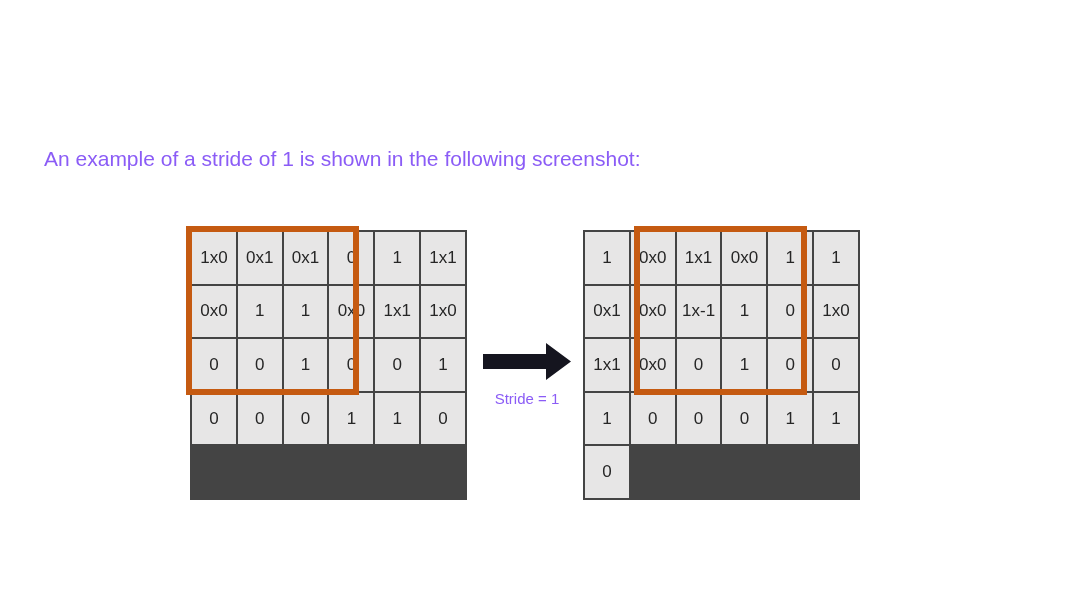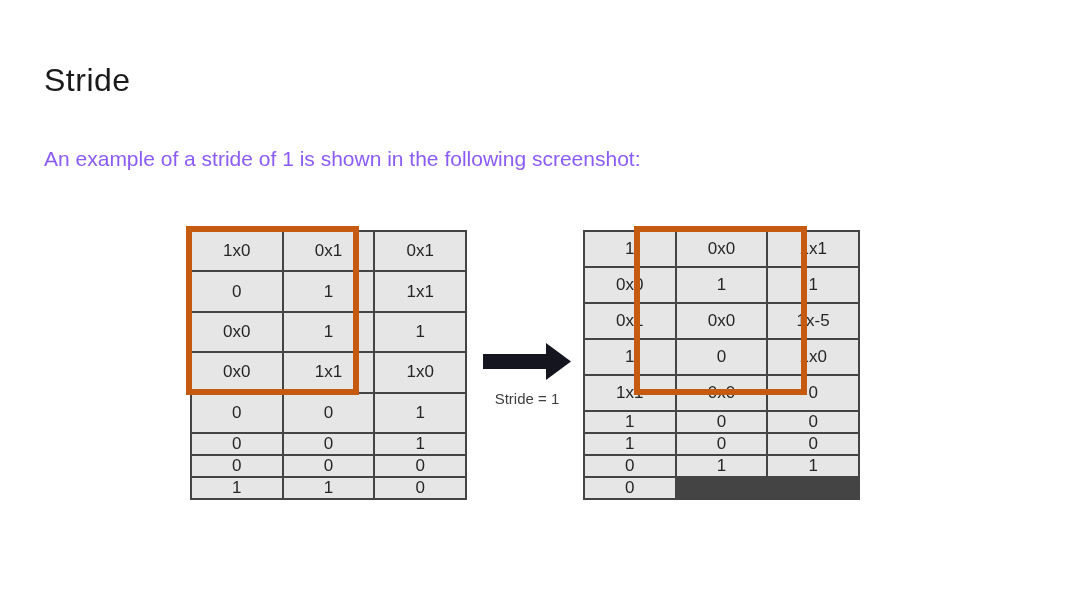--- a/index.html
+++ b/index.html
@@ -33,21 +33,21 @@
     font-weight: 400;
     color: #8b5cf6;
     margin: 0;
   }
   .matrix-grid {
     position: absolute;
     width: 277px;
     height: 270px;
     box-sizing: border-box;
     display: grid;
-    grid-template-columns: repeat(3, 1fr);
+    grid-template-columns: repeat(6, 1fr);
     grid-template-rows: repeat(5, 1fr);
     gap: 2px;
     background: var(--grid-line, #444444);
     border: 2px solid var(--grid-line, #444444);
     text-align: center;
   }
   #left-grid  { left: 190px; top: 230px; }
   #right-grid { left: 583px; top: 230px; }
   .cell {
     background: var(--cell-bg, #e7e6e6);
@@ -73,29 +73,28 @@
     text-align: center;
   }
   .arrow-svg {
     display: block;
     margin: 0 auto;
   }
   .arrow-svg polygon { fill: var(--arrow, #15151f); }
   .arrow-label {
     margin-top: 10px;
     font-size: 15px;
-    color: #404040;
+    color: #8b5cf6;
   }
 </style>
 </head>
 <body>
 
 <div class="slide" style="--highlight: #C55A11; --cell-bg: #E7E6E6; --grid-line: #444444; --arrow: #15151F;">
 
-  <h1 class="page-title">Stride</h1>
 
   <p class="page-subtitle">An example of a stride of 1 is shown in the following screenshot:</p>
 
   <div class="matrix-grid" id="left-grid">
       <div class="cell">1x0</div>
       <div class="cell">0x1</div>
       <div class="cell">0x1</div>
       <div class="cell">0</div>
       <div class="cell">1</div>
       <div class="cell">1x1</div>
@@ -121,21 +120,21 @@
 
   <div class="matrix-grid" id="right-grid">
       <div class="cell">1</div>
       <div class="cell">0x0</div>
       <div class="cell">1x1</div>
       <div class="cell">0x0</div>
       <div class="cell">1</div>
       <div class="cell">1</div>
       <div class="cell">0x1</div>
       <div class="cell">0x0</div>
-      <div class="cell">1x-5</div>
+      <div class="cell">1x-1</div>
       <div class="cell">1</div>
       <div class="cell">0</div>
       <div class="cell">1x0</div>
       <div class="cell">1x1</div>
       <div class="cell">0x0</div>
       <div class="cell">0</div>
       <div class="cell">1</div>
       <div class="cell">0</div>
       <div class="cell">0</div>
       <div class="cell">1</div>

